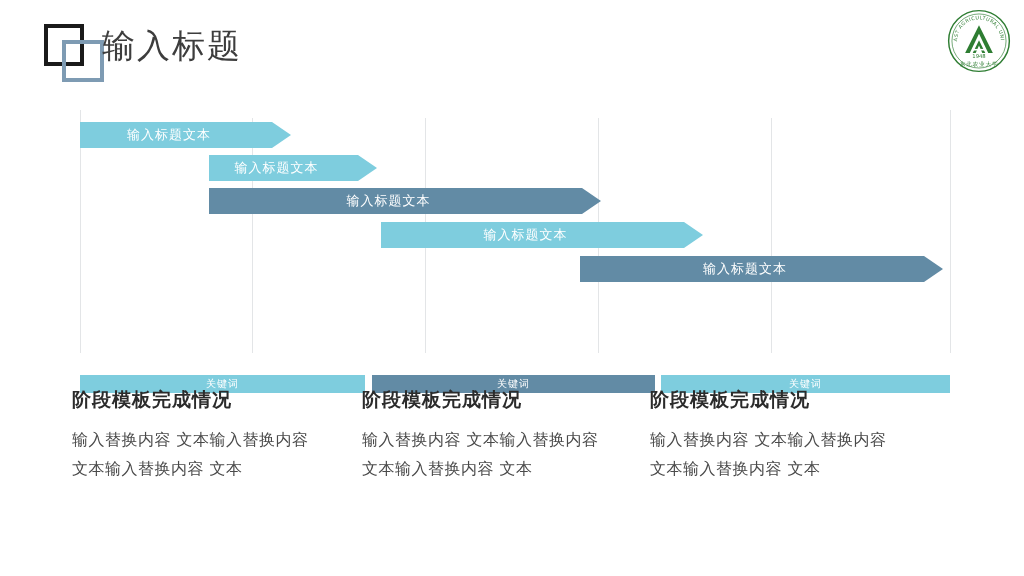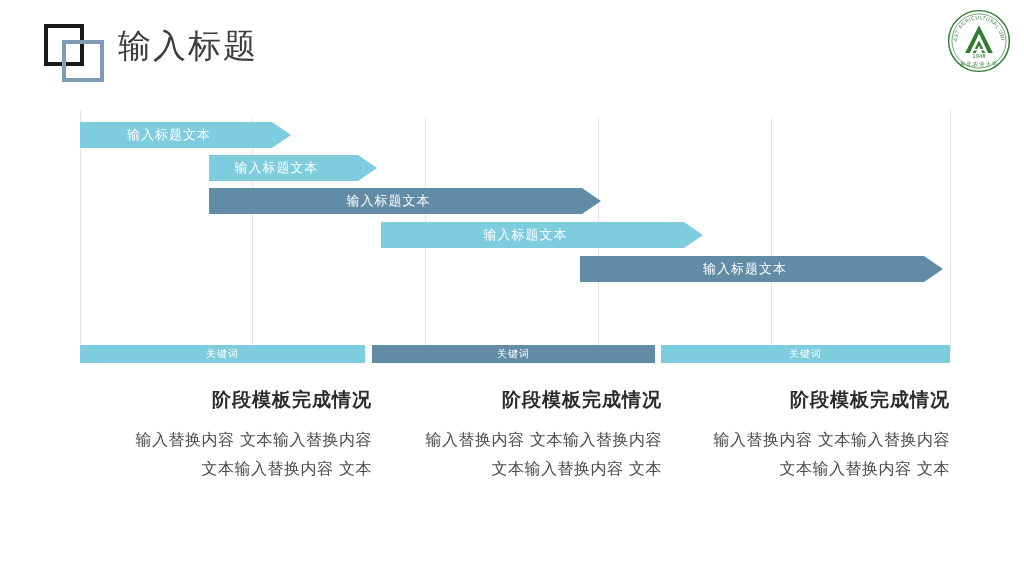--- a/index.html
+++ b/index.html
@@ -9,21 +9,21 @@
     font-family:"DejaVu Sans","Liberation Sans",sans-serif;
     overflow:hidden;position:relative;
   }
 
   
   .header{position:absolute;left:0;top:0;width:1024px;height:100px;}
   .logo-mark{position:absolute;left:44px;top:24px;width:62px;height:58px;}
   .sq-black{position:absolute;left:0;top:0;width:40px;height:42px;border:4px solid #1a1a1a;box-sizing:border-box;}
   .sq-blue{position:absolute;left:18px;top:16px;width:42px;height:42px;border:4px solid #7e9bb3;box-sizing:border-box;}
   .page-title{
-    position:absolute;left:118px;top:24px;
+    position:absolute;left:102px;top:24px;
     font-size:33px;color:#3d3d3d;letter-spacing:2px;
     font-family:"DejaVu Sans","Liberation Sans",sans-serif;
     white-space:nowrap;
   }
 
   
   .seal{position:absolute;right:12px;top:8px;width:66px;height:66px;}
 
   
   .chart{position:absolute;left:0;top:110px;width:1004px;height:255px;}
@@ -42,28 +42,28 @@
   .arrow .tip{
     position:absolute;left:100%;top:0;width:0;height:0;
     border-top:13px solid transparent;border-bottom:13px solid transparent;
   }
   .arrow.light .tip{border-left:19px solid #7ecdde;}
   .arrow.dark  .tip{border-left:19px solid #628ba5;}
 
   
   .kwbar{
     position:absolute;height:18px;line-height:18px;
-    font-size:10px;color:#ffffff;text-align:center;letter-spacing:1px;
+    font-size:10px;color:#ffffff;text-align:center;letter-spacing:1px;margin-top:30px;
   }
   .kwbar.light{background:#7ecdde;}
   .kwbar.dark{background:#628ba5;}
 
   
   .cols{position:absolute;left:0;top:388px;width:1024px;height:100px;}
-  .col{position:absolute;top:0;width:300px;text-align:right;}
+  .col{position:absolute;top:0;width:300px;text-align:left;}
   .col-head{
     font-size:19px;font-weight:bold;color:#2b2b2b;letter-spacing:1px;
     margin:0 0 14px 0;line-height:1.2;
   }
   .col-body{
     font-size:16px;color:#4a4a4a;line-height:1.85;letter-spacing:0.5px;
   }
 </style>
 </head>
 <body>

